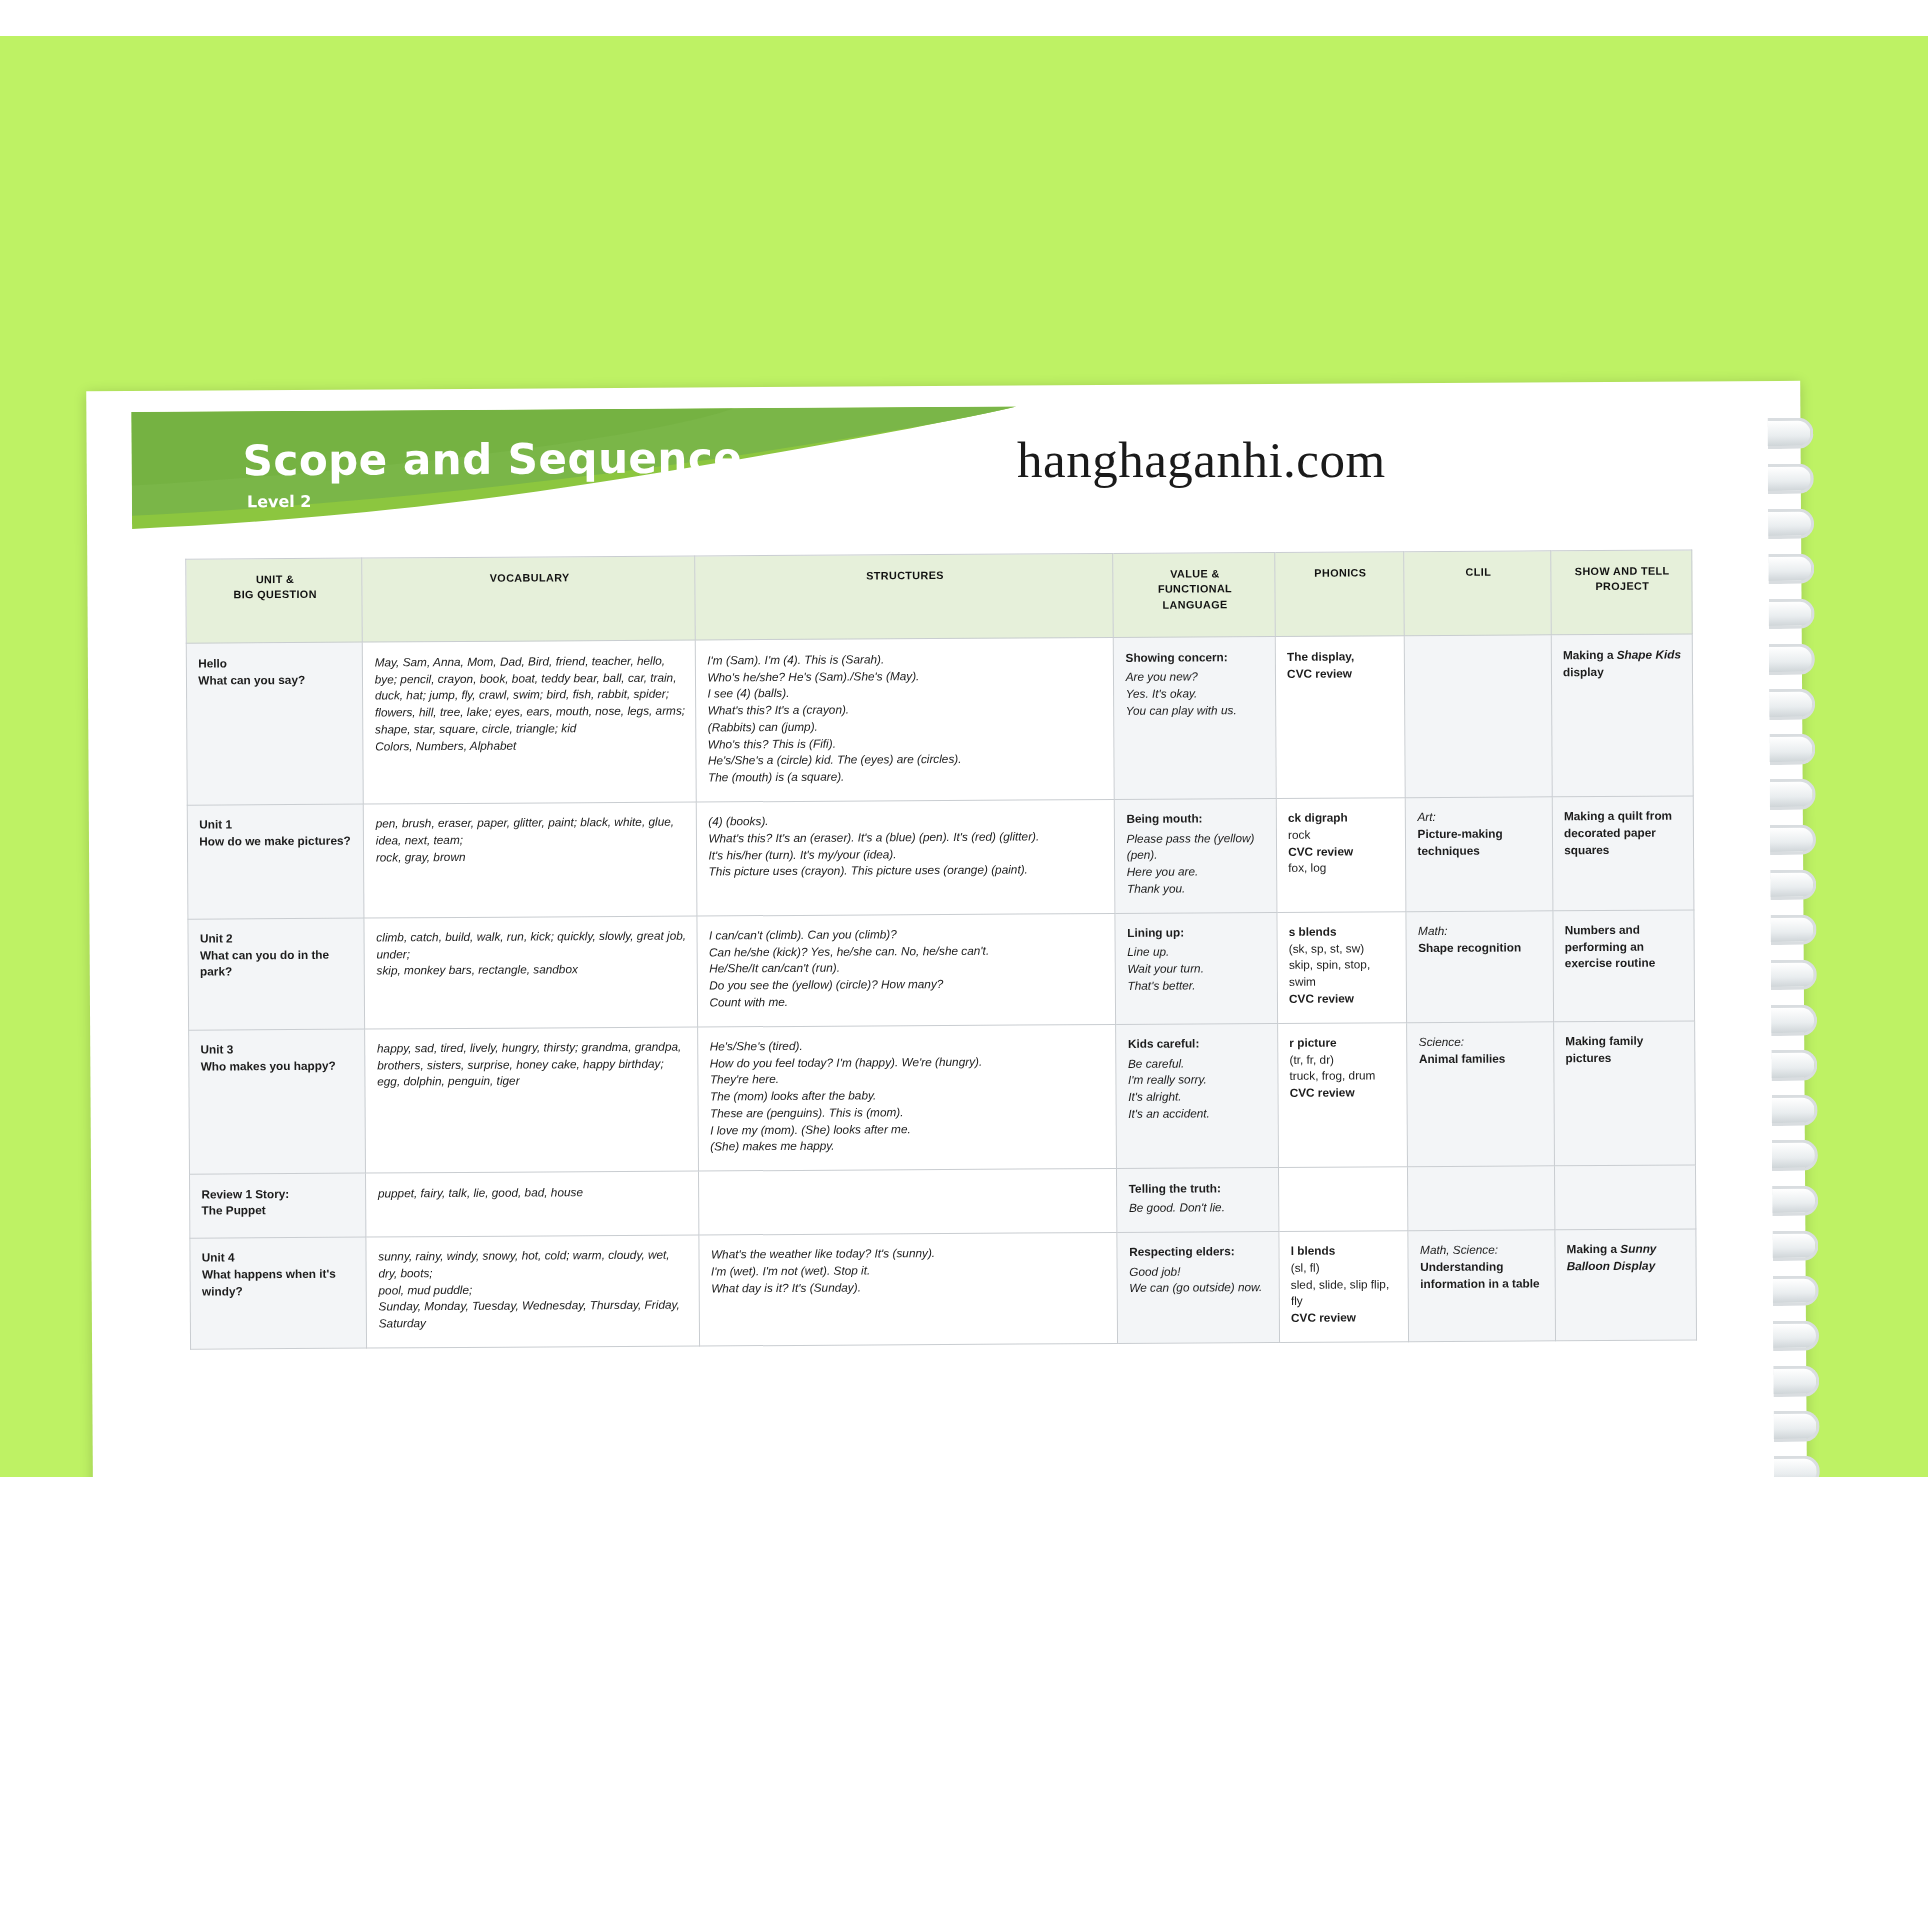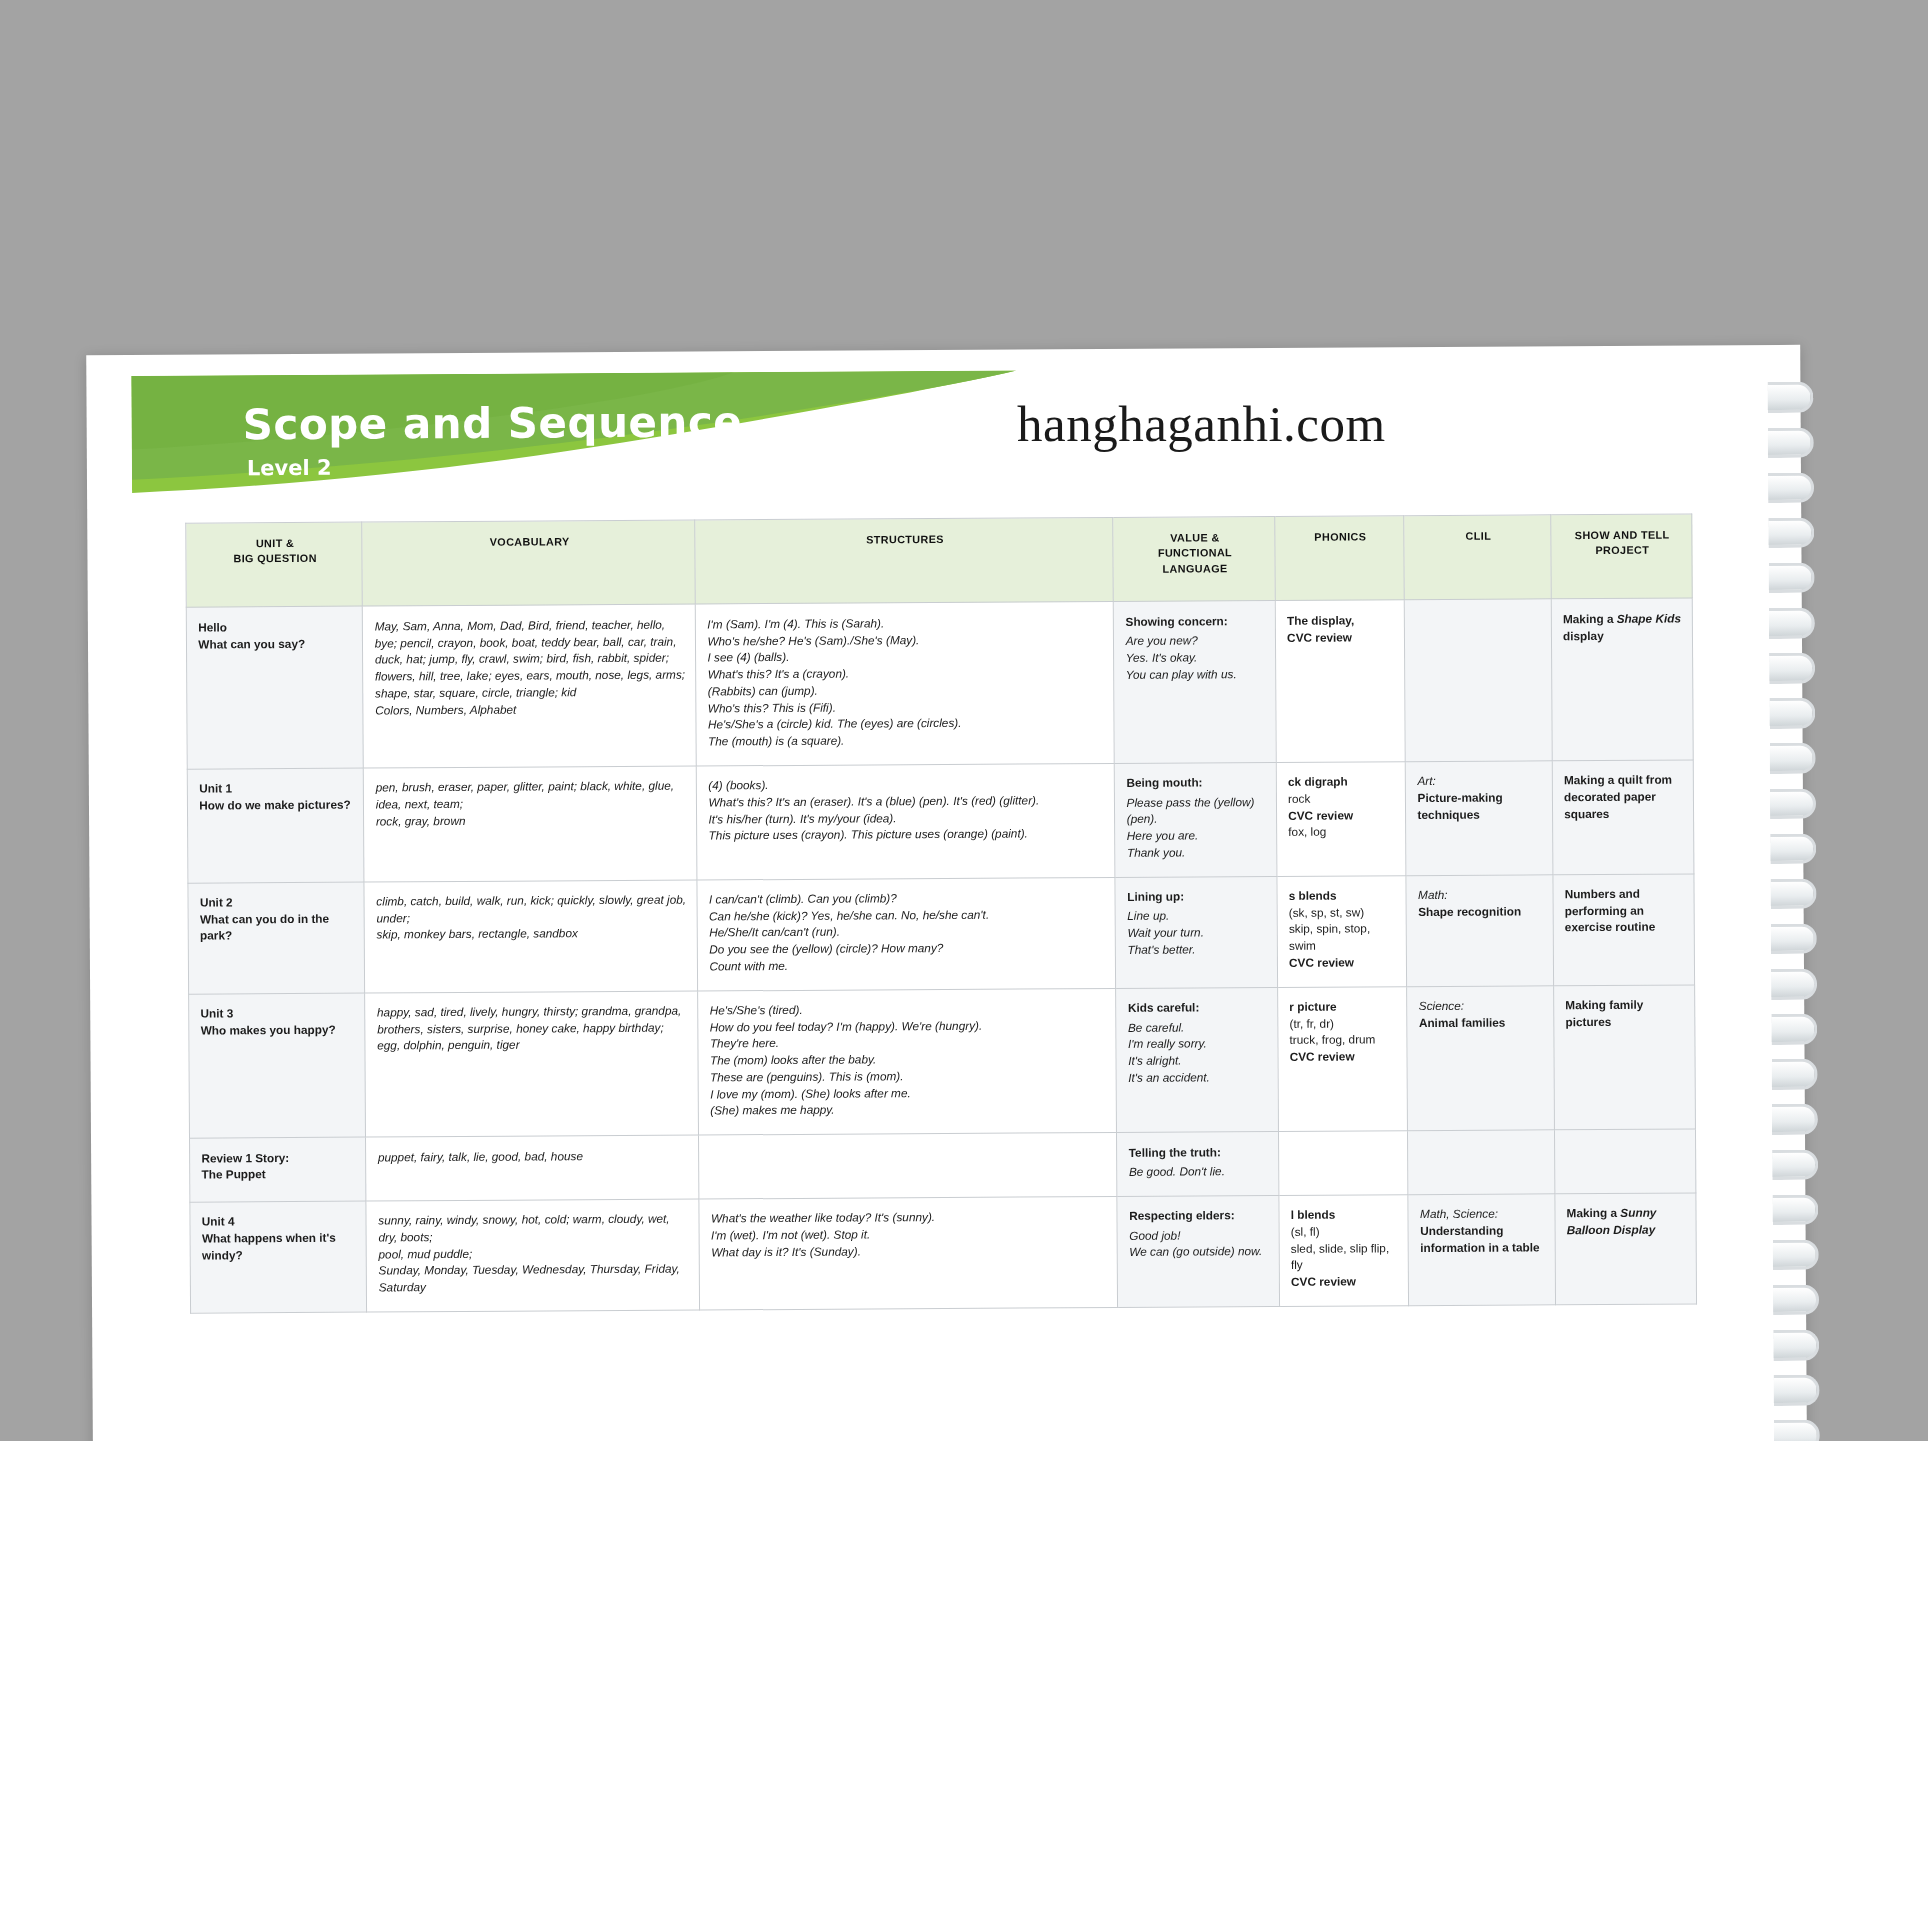--- a/index.html
+++ b/index.html
@@ -7,22 +7,23 @@
     padding: 0;
     width: 1928px;
     height: 1928px;
     background: #ffffff;
     font-family: "Liberation Sans", sans-serif;
   }
   #page {
     position: relative;
     width: 1928px;
     height: 1441px;
-    background: #a3a3a3;
+    background: #bef264;
     overflow: hidden;
+    margin-top: 36px;
   }
   
   .book {
     position: absolute;
     left: 90px;
     top: 350px;
     width: 1714px;
     height: 1243px;
     background: #ffffff;
     box-shadow: 0 1.9px 13px rgba(0,0,0,0.18);
@@ -73,21 +74,21 @@
     font-size: 42px;
     font-weight: bold;
     letter-spacing: 0.5px;
     font-family: "DejaVu Sans", sans-serif;
   }
   .banner-sub {
     position: absolute;
     left: 115px;
     top: 81px;
     color: #ffffff;
-    font-size: 21px;
+    font-size: 16px;
     font-weight: bold;
     font-family: "DejaVu Sans", sans-serif;
   }
 
   
   table.sns {
     position: absolute;
     left: 98px;
     top: 168px;
     width: 1507px;

